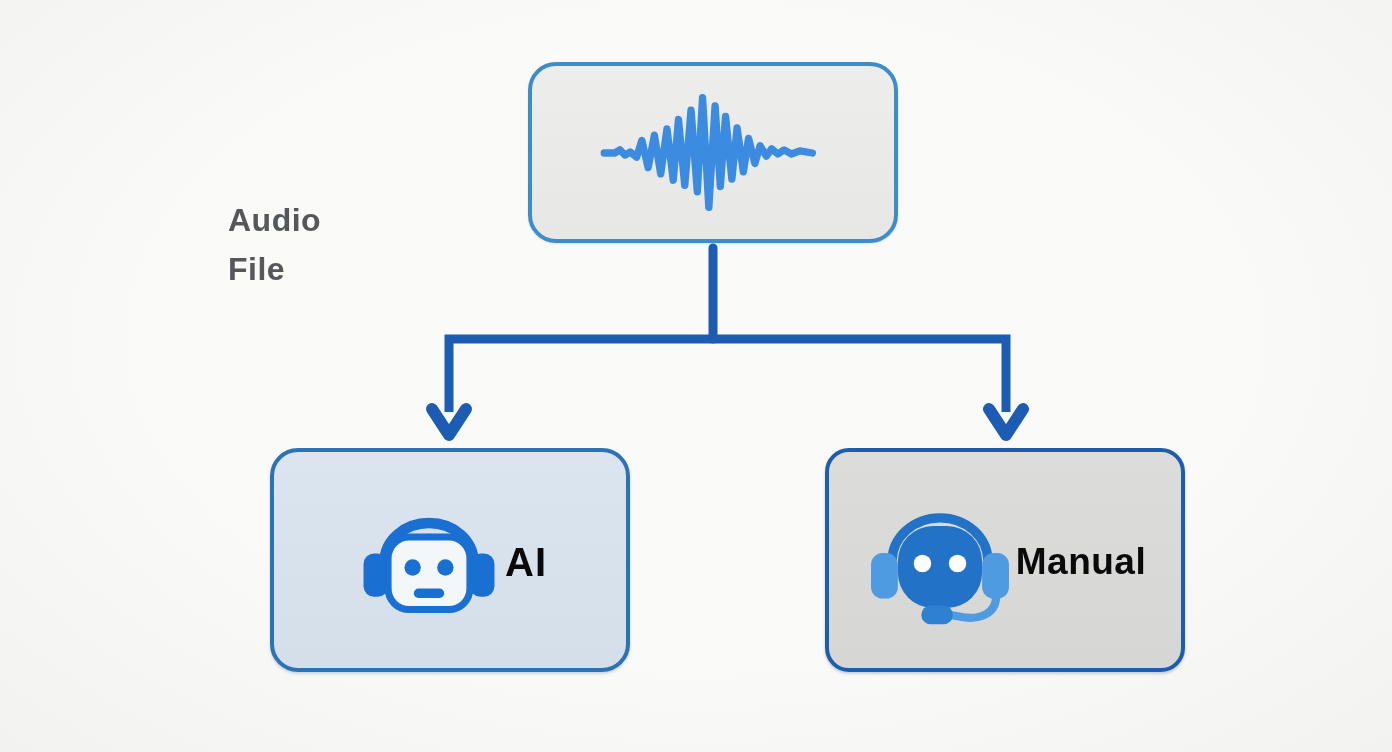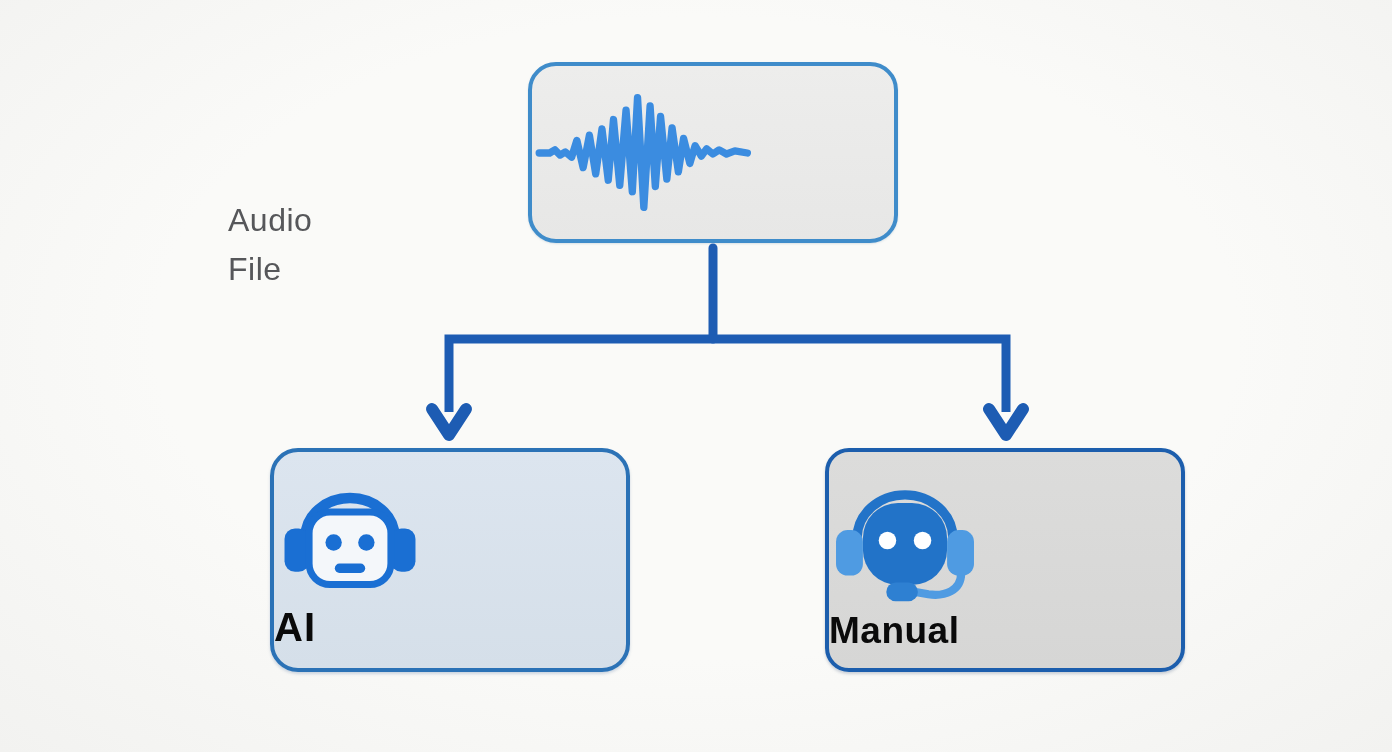--- a/index.html
+++ b/index.html
@@ -15,32 +15,33 @@
     background: radial-gradient(ellipse at 50% 45%, #fafaf8 55%, #f2f2f0 100%);
   }
 
   
   .audio-label {
     position: absolute;
     left: 228px;
     top: 196px;
     width: 130px;
     font-size: 32px;
-    font-weight: 400;
+    font-weight: 700;
     line-height: 49px;
     letter-spacing: 0.5px;
     color: #56575a;
   }
 
   
   .node {
     position: absolute;
     box-sizing: border-box;
     display: flex;
-    flex-direction: column;
+    flex-direction: row;
+    align-items: center;
     justify-content: center;
   }
   .top-box {
     left: 528px; top: 62px;
     width: 370px; height: 181px;
     border: 4px solid #3f8cca;
     border-radius: 28px;
     background: linear-gradient(180deg, #ededec 0%, #e7e7e6 100%);
     box-shadow: 0 1px 2px rgba(120,150,180,0.25);
   }

